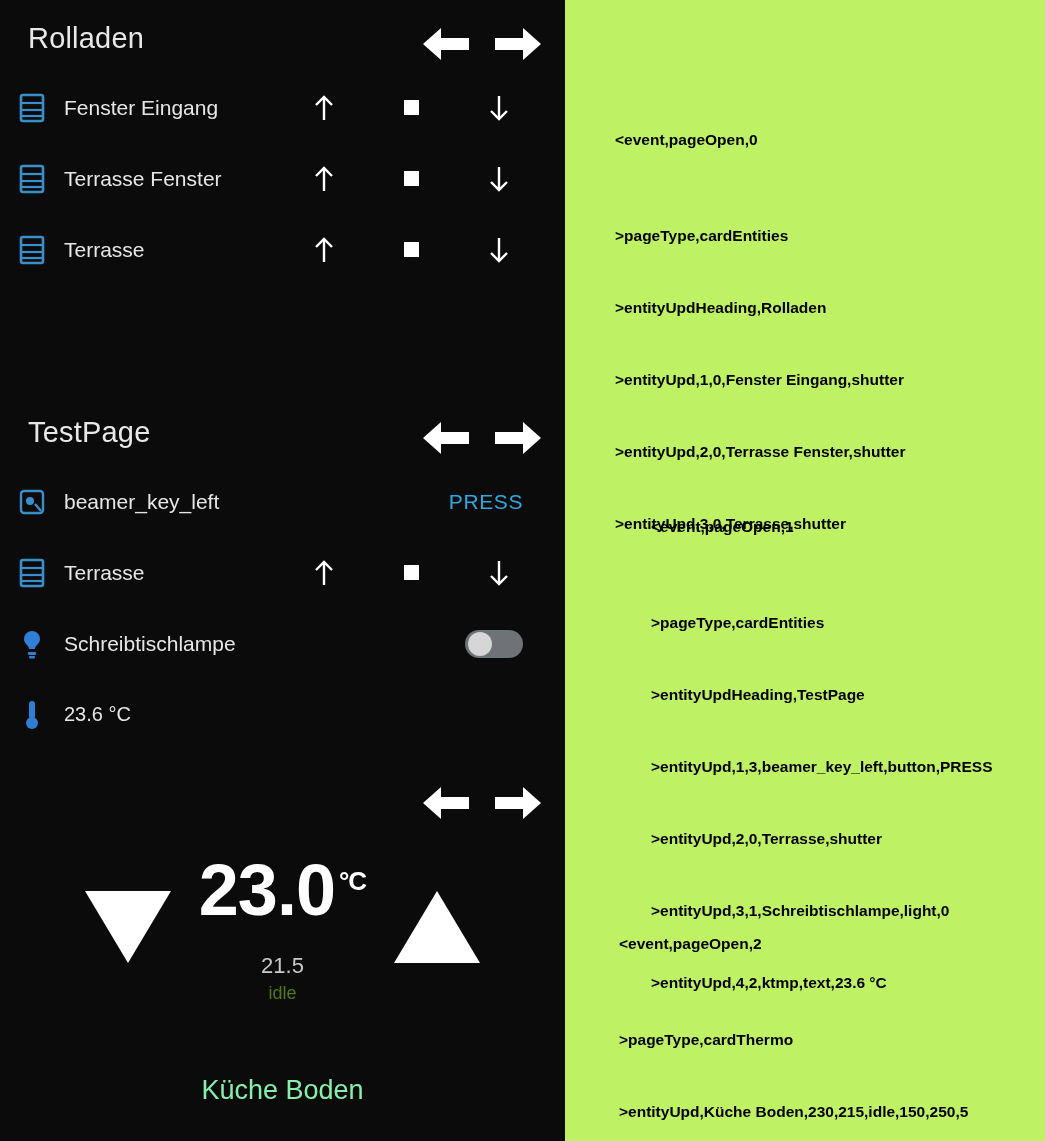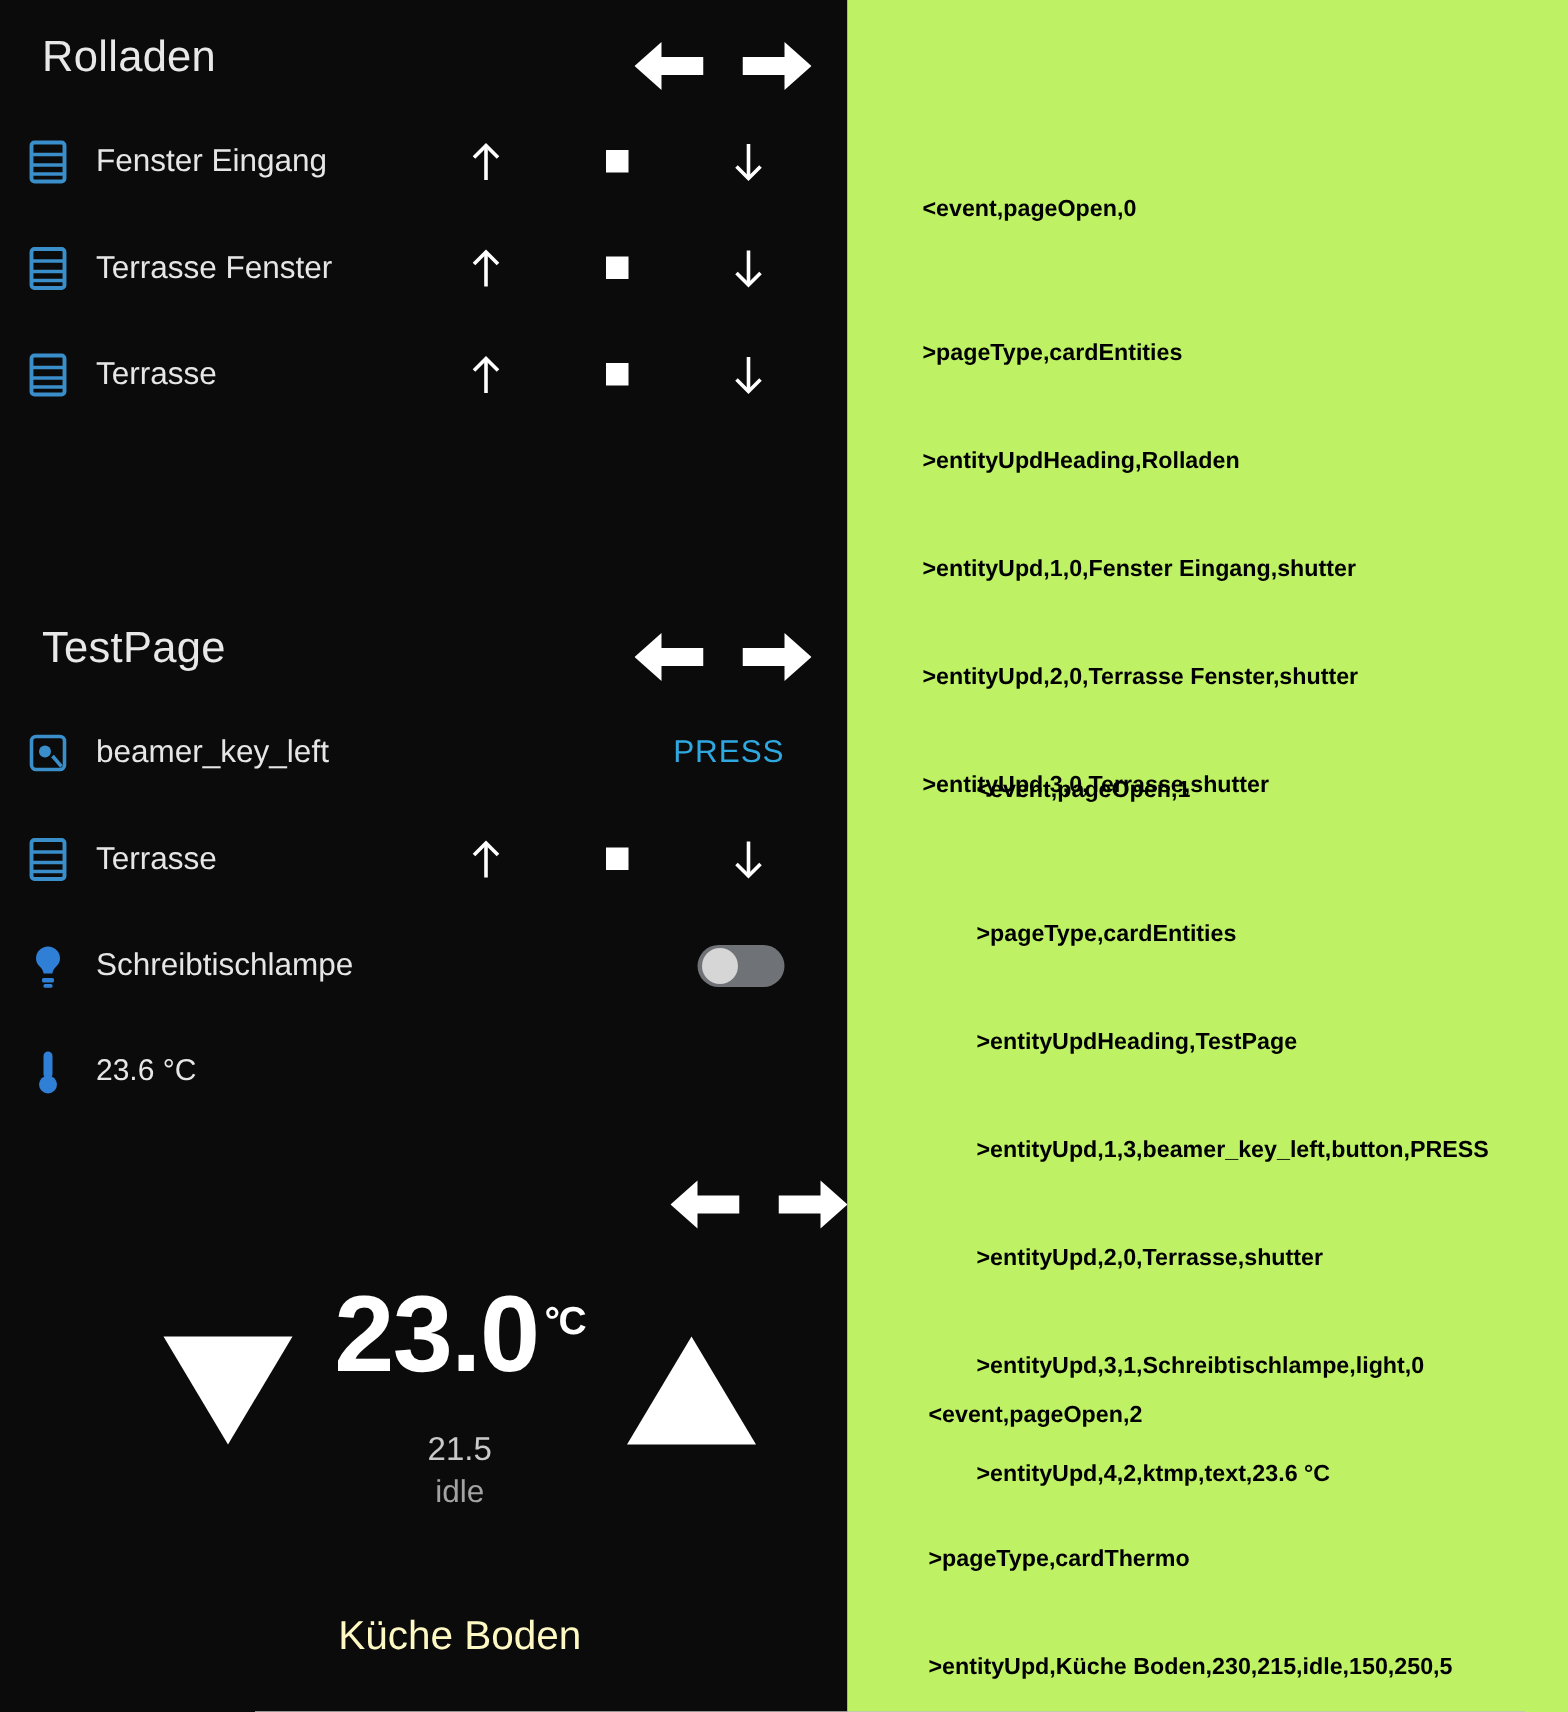--- a/index.html
+++ b/index.html
@@ -169,22 +169,22 @@
     top: 122px;
     text-align: center;
     font-size: 22px;
     color: #c9c9c9;
   }
   .temp-state {
     position: absolute;
     left: 0; right: 0;
     top: 152px;
     text-align: center;
-    font-size: 21px;
-    color: #a3a3a3;
+    font-size: 18px;
+    color: #4d7c0f;
   }
   .tri {
     position: absolute;
     width: 0; height: 0;
     cursor: pointer;
   }
   .tri.down {
     left: 85px; top: 60px;
     border-left: 43px solid transparent;
     border-right: 43px solid transparent;
@@ -194,21 +194,21 @@
     right: 85px; top: 60px;
     border-left: 43px solid transparent;
     border-right: 43px solid transparent;
     border-bottom: 72px solid #ffffff;
   }
   .thermo-name {
     position: absolute;
     left: 0; right: 0;
     text-align: center;
     font-size: 27px;
-    color: #fef9c3;
+    color: #86efac;
   }
 
   
   .log {
     position: absolute;
     left: 565px; top: 0;
     width: 480px;
     height: 1141px;
     background: #bef264;
     color: #000000;
@@ -412,21 +412,21 @@
         <div class="ent-icon">
           <svg width="18" height="32" viewBox="0 0 18 32">
             <rect x="6" y="2" width="6" height="18" rx="3" fill="#2f7fd6"></rect>
             <circle cx="9" cy="24" r="6" fill="#2f7fd6"></circle>
           </svg>
         </div>
         <div class="value-label">23.6 °C</div>
       </div>
     </div>
 
-    <div class="thermo" style="top:775px;margin-left:24px;">
+    <div class="thermo" style="top:775px;">
       <div class="thermo-nav">
         <div class="nav-arrows" style="top:8px;right:24px;">
           <div class="arrow left">
             <svg width="46" height="40" viewBox="0 0 46 40">
                 <polygon points="0,20 18,4 18,14 46,14 46,26 18,26 18,36" fill="#ffffff"></polygon>
               </svg>
           </div>
           <div class="arrow right">
             <svg width="46" height="40" viewBox="0 0 46 40">
                 <polygon points="46,20 28,4 28,14 0,14 0,26 28,26 28,36" fill="#ffffff"></polygon>

